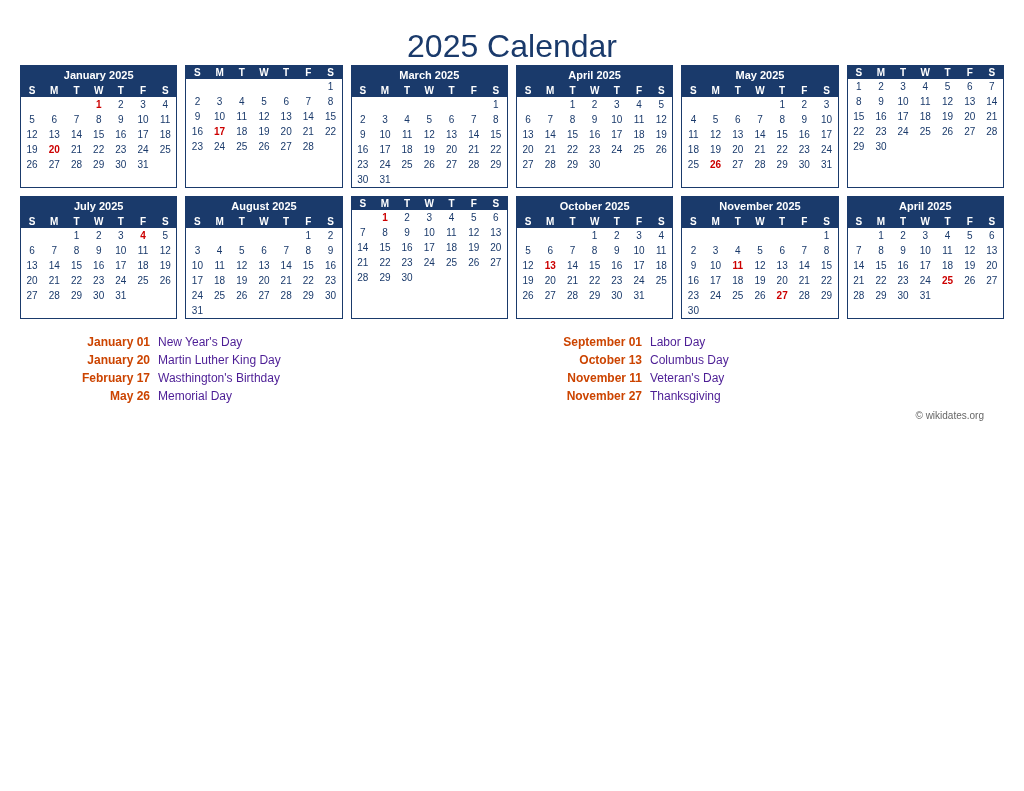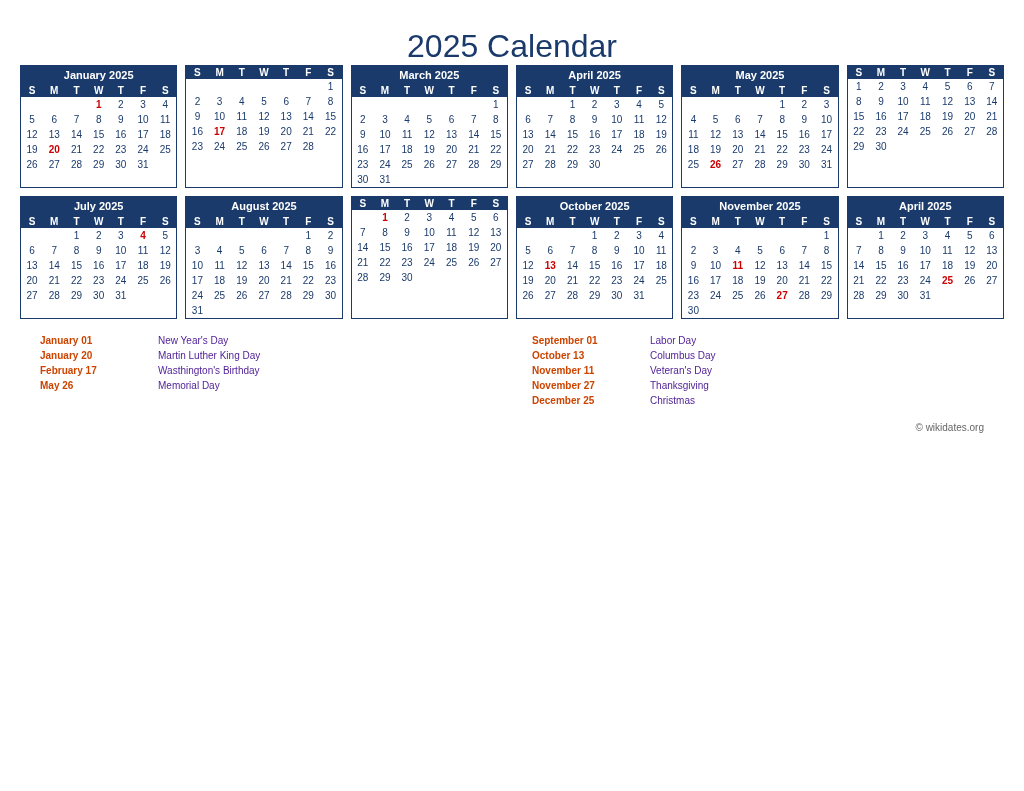--- a/index.html
+++ b/index.html
@@ -66,36 +66,37 @@
       display: grid;
       grid-template-columns: 1fr 1fr;
       gap: 0 40px;
       margin-top: 8px;
       padding: 0 20px;
     }
     .holiday-row {
       display: flex;
       align-items: baseline;
       margin-bottom: 4px;
-      font-size: 10px;
+      font-size: 12px;
+      text-align: right;
     }
     .holiday-date {
       color: #cc4400;
       font-weight: bold;
       min-width: 110px;
     }
     .holiday-name {
       color: #4c1d95;
       margin-left: 8px;
     }
     .copyright {
       text-align: right;
       font-size: 10px;
       color: #666;
-      margin-top: 12px;
+      margin-top: 3px;
       padding-right: 20px;
     }
   </style>
 </head>
 <body>
 
 <div class="page">
   <h1>2025 Calendar</h1>
   <div class="calendars-grid" id="calendars-grid">
       <div class="month-block">
@@ -908,20 +909,16 @@
           <span class="holiday-name">Columbus Day</span>
         </div>
         <div class="holiday-row">
           <span class="holiday-date">November 11</span>
           <span class="holiday-name">Veteran's Day</span>
         </div>
         <div class="holiday-row">
           <span class="holiday-date">November 27</span>
           <span class="holiday-name">Thanksgiving</span>
         </div>
-        <div class="holiday-row">
-          <span class="holiday-date">December 25</span>
-          <span class="holiday-name">Christmas</span>
-        </div>
       </div>
     </div>
   <div class="copyright">© wikidates.org</div>
 </div>
 
 </body></html>

